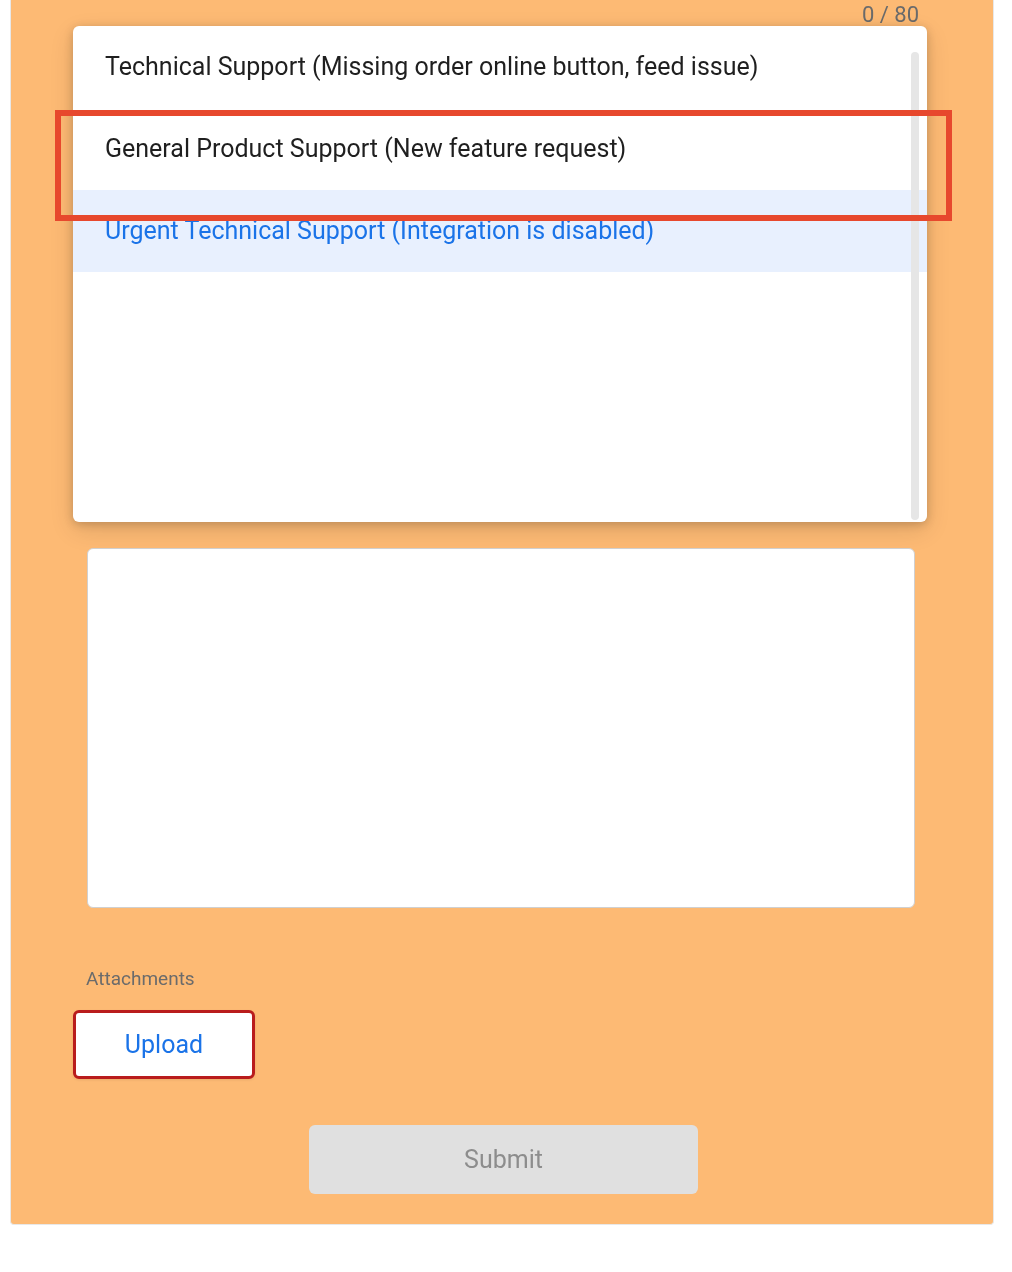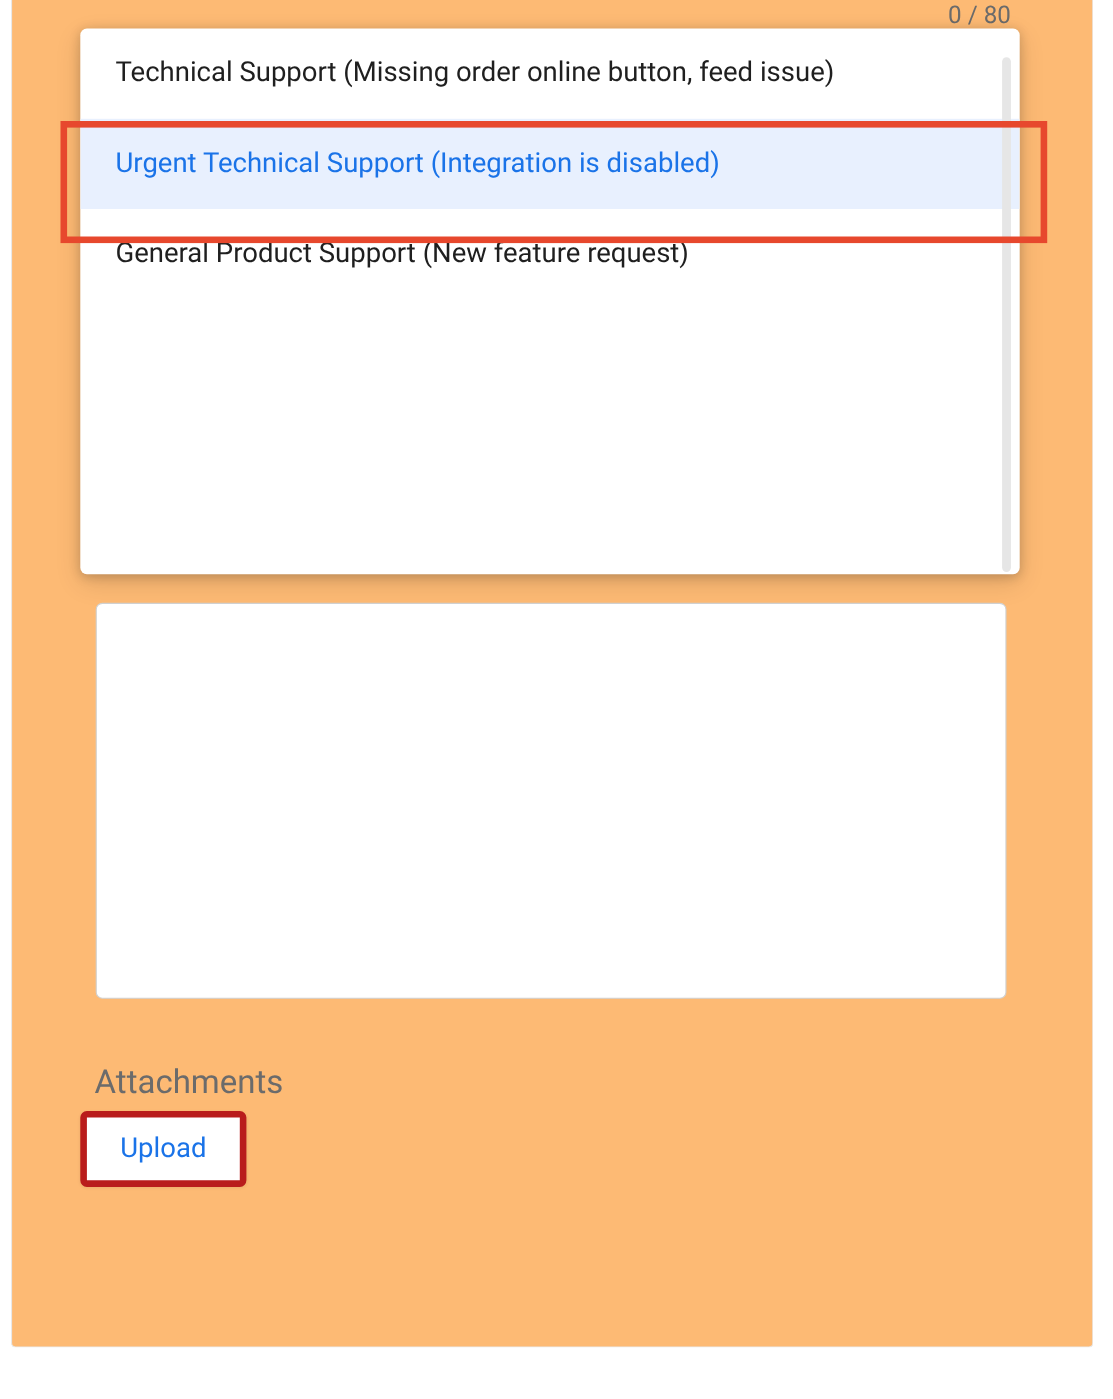--- a/index.html
+++ b/index.html
@@ -93,31 +93,31 @@
       background: #ffffff;
       resize: none;
       font-size: 20px;
       padding: 12px;
       font-family: inherit;
     }
     .attachments-label {
       position: absolute;
       top: 967px;
       left: 75px;
-      font-size: 30px;
+      font-size: 19px;
       color: #6b6b6b;
     }
     .upload-button {
       position: absolute;
       top: 1010px;
       left: 62px;
-      width: 151px;
+      width: 182px;
       height: 69px;
       background: #ffffff;
-      border: 6px solid #b91c1c;
+      border: 3px solid #b91c1c;
       border-radius: 6px;
       box-shadow: 0 1px 3px rgba(0,0,0,0.08);
       color: #1a73e8;
       font-size: 25px;
       cursor: pointer;
       display: flex;
       align-items: center;
       justify-content: center;
       font-family: inherit;
     }
@@ -142,28 +142,29 @@
 </head>
 <body>
 
 <div class="page-container">
 
   <div class="char-counter">0 / 80</div>
 
   <div class="dropdown-panel">
     <div class="dropdown-scroll">
       <div class="dropdown-option">Technical Support (Missing order online button, feed issue)</div>
+      <div class="dropdown-option">General Product Support (New feature request)</div>
       <div class="dropdown-option selected">Urgent Technical Support (Integration is disabled)</div>
-      <div class="dropdown-option">General Product Support (New feature request)</div>
     </div>
     <div class="scrollbar-track"></div>
   </div>
 
   <div class="highlight-box"></div>
 
   <textarea class="textarea-field" style=""></textarea>
 
   <div class="attachments-label">Attachments</div>
 
   <button class="upload-button">Upload</button>
 
+  <button class="submit-button" disabled="">Submit</button>
 
 </div>
 
 </body></html>

